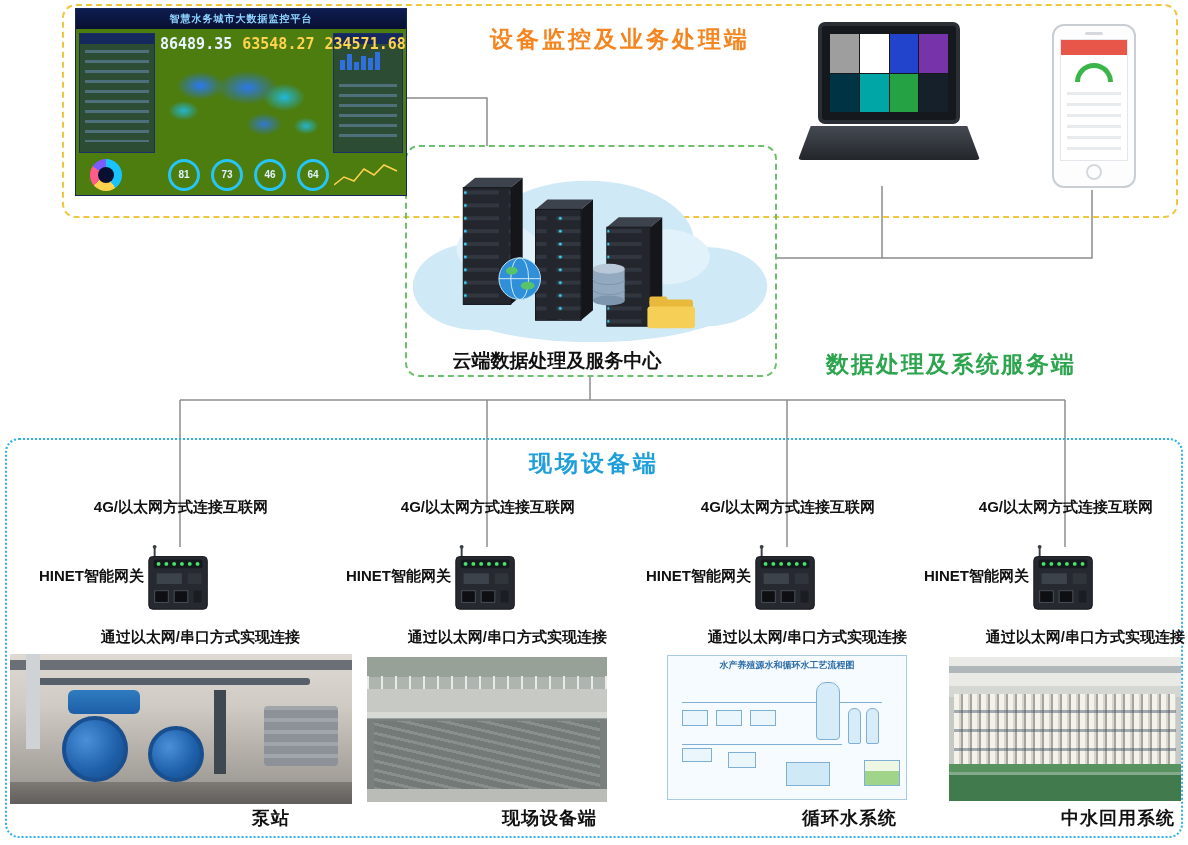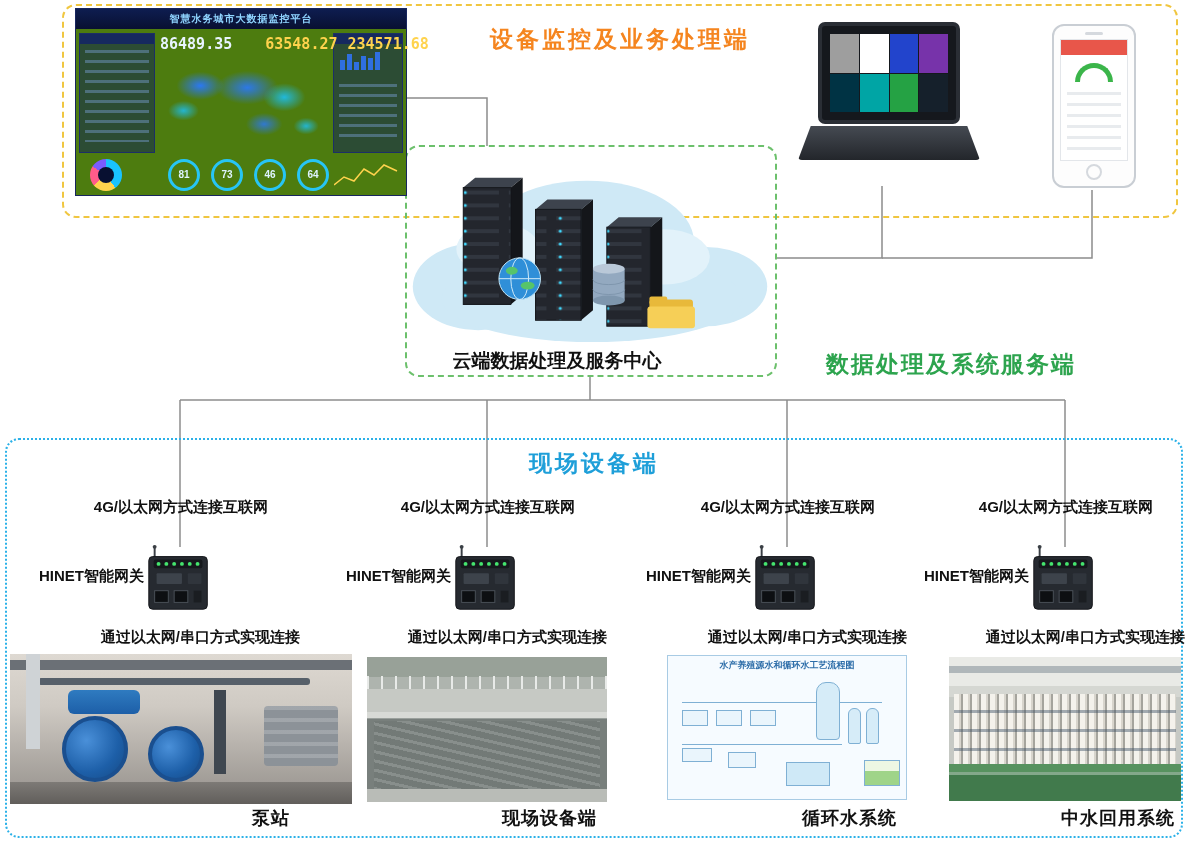--- a/index.html
+++ b/index.html
@@ -35,21 +35,21 @@
   .db-panel-left{left:3px;width:76px;}
   .db-panel-right{right:3px;width:70px;}
   .panel-head{height:10px;background:#16295f;}
   .panel-rows{margin:6px 5px;height:92px;
       background:repeating-linear-gradient(180deg,rgba(140,180,255,.35) 0 3px,transparent 3px 10px);}
   .db-bars{position:absolute;left:6px;top:14px;width:58px;height:22px;display:flex;
            align-items:flex-end;gap:2px;}
   .db-bars i{display:block;width:5px;background:#2f6fe0;}
   .db-stats{position:absolute;left:84px;top:26px;width:172px;display:flex;gap:10px;
             font-family:"DejaVu Sans Mono",monospace;font-size:15px;font-weight:bold;}
-  .stat-a{color:#e8f4ff;} .stat-b{color:#ffd34d;margin-left:23px;} .stat-c{color:#ffd34d;}
+  .stat-a{color:#e8f4ff;} .stat-b{color:#ffd34d;} .stat-c{color:#ffd34d;}
   .db-map{position:absolute;left:84px;top:46px;width:168px;height:96px;
       background:
         radial-gradient(34px 20px at 24% 32%,rgba(41,120,255,.95),rgba(41,120,255,0) 70%),
         radial-gradient(22px 14px at 14% 58%,rgba(25,195,255,.8),rgba(25,195,255,0) 70%),
         radial-gradient(44px 24px at 52% 34%,rgba(41,120,255,.9),rgba(41,120,255,0) 70%),
         radial-gradient(30px 20px at 74% 44%,rgba(25,195,255,.85),rgba(25,195,255,0) 70%),
         radial-gradient(26px 16px at 62% 72%,rgba(41,120,255,.8),rgba(41,120,255,0) 70%),
         radial-gradient(18px 12px at 87% 74%,rgba(25,195,255,.8),rgba(25,195,255,0) 70%);}
   .db-donut{position:absolute;left:14px;top:150px;width:32px;height:32px;border-radius:50%;
       background:conic-gradient(#19c3ff 0 40%,#ffd34d 40% 64%,#ff5c8a 64% 84%,#7a5cff 84% 100%);}

